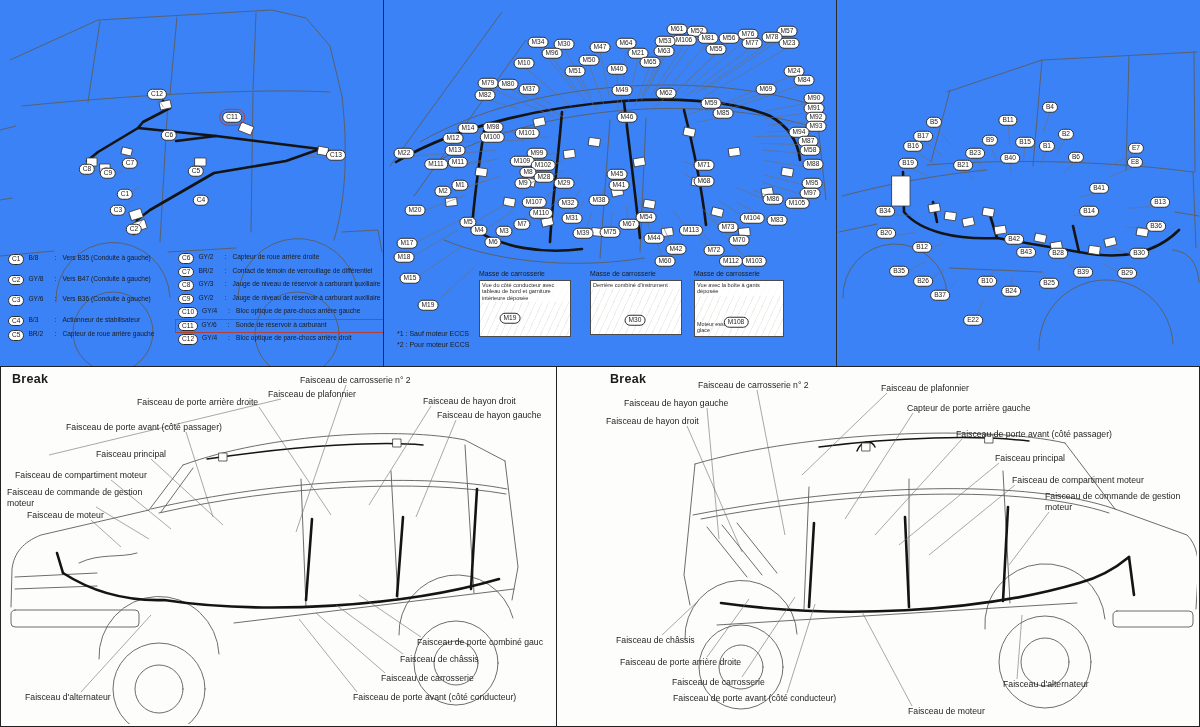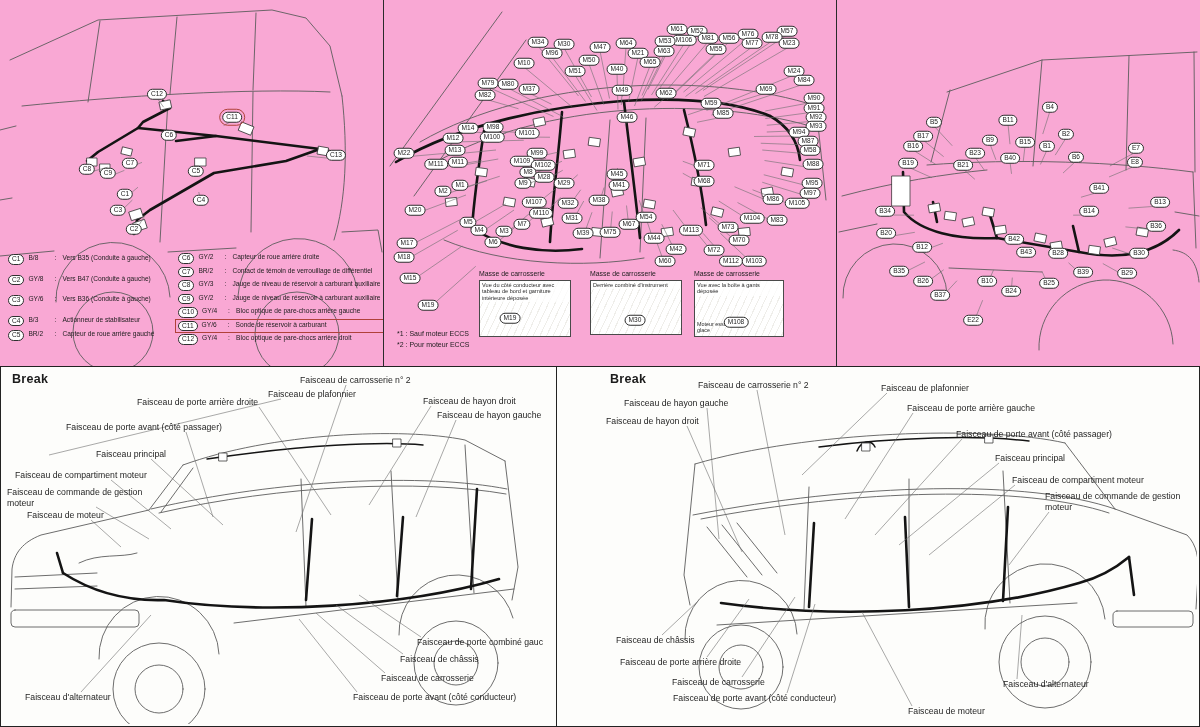--- a/index.html
+++ b/index.html
@@ -1,16 +1,16 @@
 <!DOCTYPE html>
 <html><head>
 <meta charset="utf-8">
 <style>
   html,body{margin:0;padding:0;background:#e8e8e8}
-  .page{position:relative;width:1200px;height:727px;background:#f9a8d4;overflow:hidden;
+  .page{position:relative;width:1200px;height:727px;background:#3b82f6;overflow:hidden;
         font-family:"Liberation Sans",sans-serif;color:#1c1c1c}
   .panel{position:absolute;overflow:hidden;box-sizing:border-box}
   #panel-dashboard{left:383px;top:0;width:454px;height:366px;border-left:1.5px solid #2b2b2b;border-right:1.5px solid #2b2b2b}
   #panel-rear-left{left:0;top:0;width:383px;height:366px}
   #panel-rear-right{left:837px;top:0;width:363px;height:366px}
   #panel-break-left{left:0;top:366px;width:557px;height:361px;border:1.6px solid #222;background:#fdfdfb}
   #panel-break-right{left:556px;top:366px;width:644px;height:361px;border:1.6px solid #222;background:#fdfdfb}
   svg.art,svg.lead{position:absolute;left:0;top:0;pointer-events:none}
   .art *{fill:none;stroke:#5c5c5c;stroke-width:.9;stroke-linejoin:round;stroke-linecap:round}
   .art .hw{stroke:#141414;stroke-width:2.6}
@@ -679,21 +679,21 @@
           <line x1="150" y1="290" x2="192" y2="232"></line>
           <line x1="185" y1="310" x2="238" y2="230"></line>
           <line x1="230" y1="326" x2="258" y2="237"></line>
           <line x1="355" y1="339" x2="305" y2="245"></line>
           <line x1="460" y1="312" x2="465" y2="248"></line>
         </svg>
         <div class="callout" style="left: 141px; top: 13px;">Faisceau de carrosserie n° 2</div>
         <div class="callout" style="left: 67px; top: 31px;">Faisceau de hayon gauche</div>
         <div class="callout" style="left: 49px; top: 49px;">Faisceau de hayon droit</div>
         <div class="callout" style="left: 324px; top: 16px;">Faisceau de plafonnier</div>
-        <div class="callout" style="left: 350px; top: 36px;">Faisceau de porte arrière gauche</div>
+        <div class="callout" style="left: 350px; top: 36px;">Capteur de porte arrière gauche</div>
         <div class="callout" style="left: 399px; top: 62px;">Faisceau de porte avant (côté passager)</div>
         <div class="callout" style="left: 438px; top: 86px;">Faisceau principal</div>
         <div class="callout" style="left: 455px; top: 108px;">Faisceau de compartiment moteur</div>
         <div class="callout wrap" style="left: 488px; top: 124px; width: 150px;">Faisceau de commande de gestion moteur</div>
         <div class="callout" style="left: 59px; top: 268px;">Faisceau de châssis</div>
         <div class="callout" style="left: 63px; top: 290px;">Faisceau de porte arrière droite</div>
         <div class="callout" style="left: 115px; top: 310px;">Faisceau de carrosserie</div>
         <div class="callout" style="left: 116px; top: 326px;">Faisceau de porte avant (côté conducteur)</div>
         <div class="callout" style="left: 351px; top: 339px;">Faisceau de moteur</div>
         <div class="callout" style="left: 446px; top: 312px;">Faisceau d'alternateur</div>

